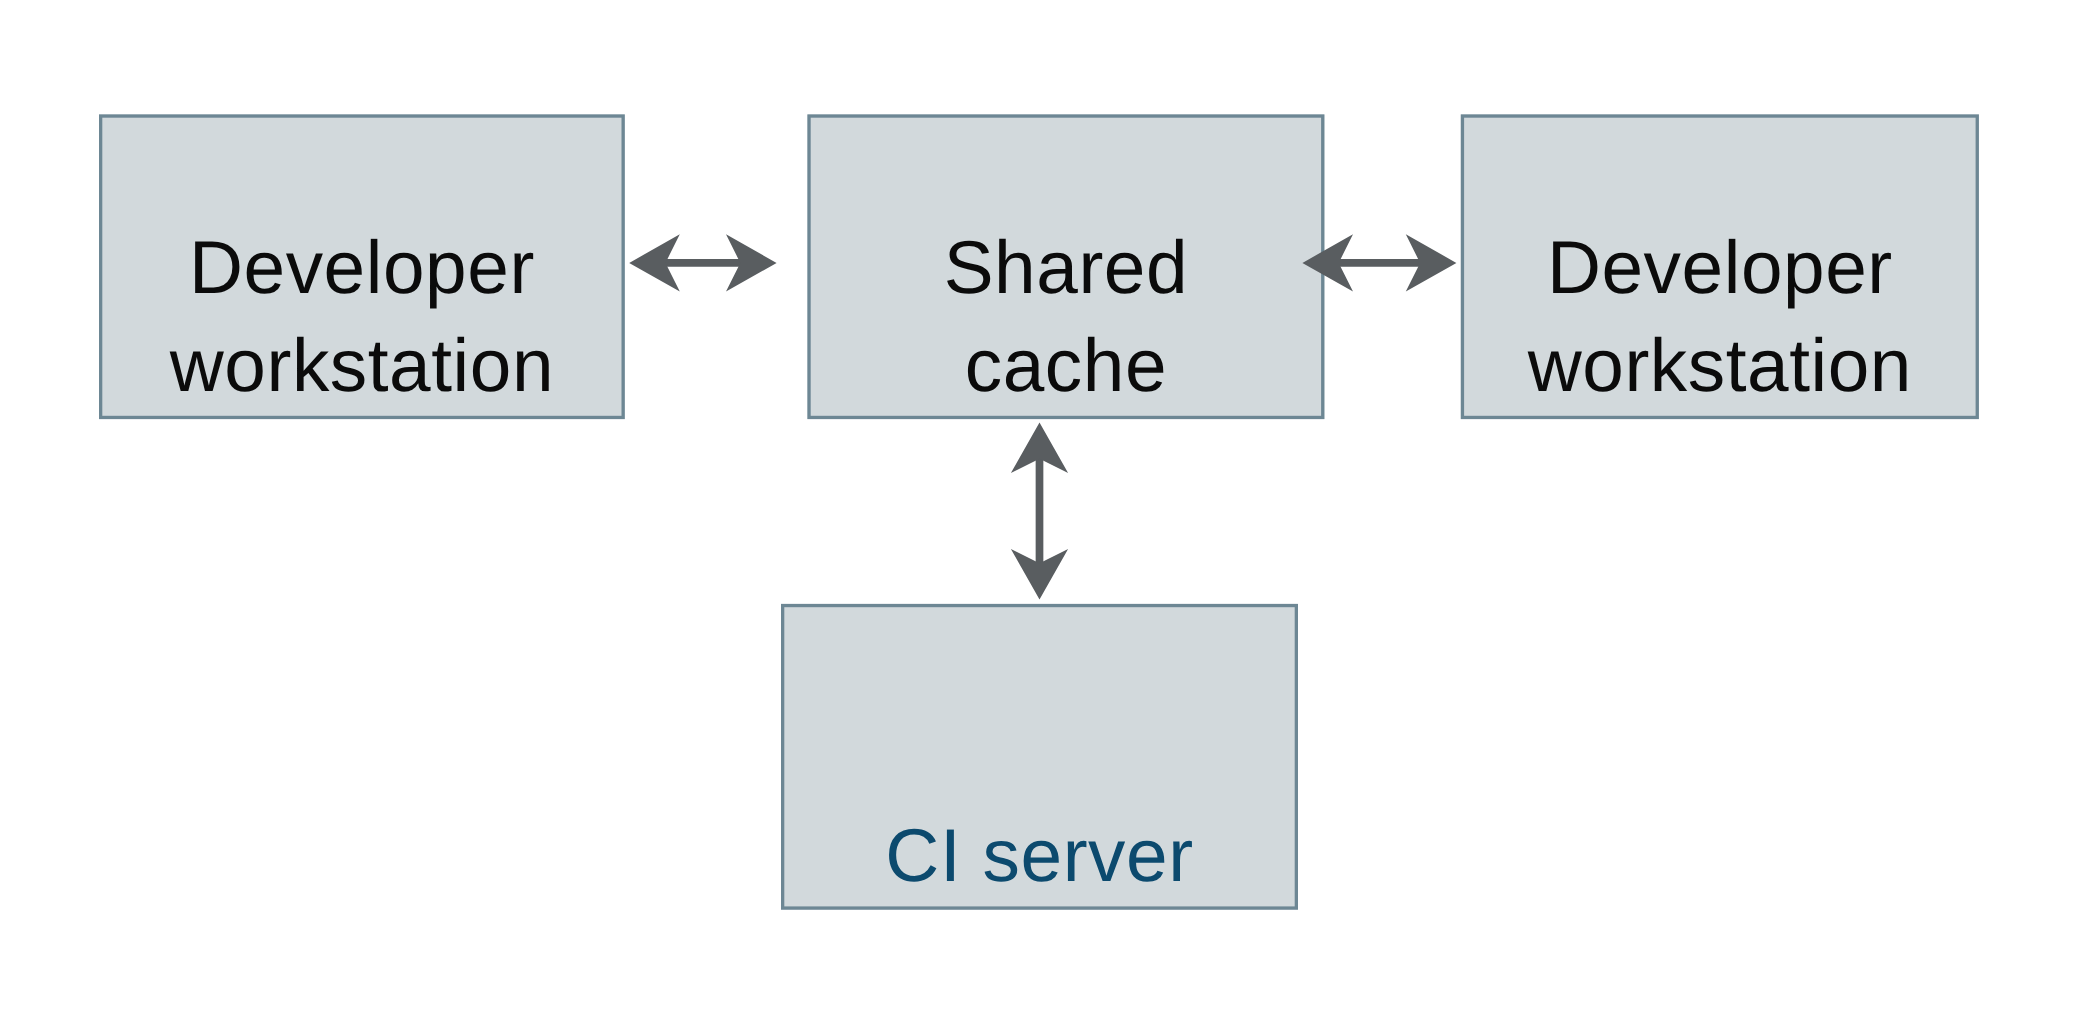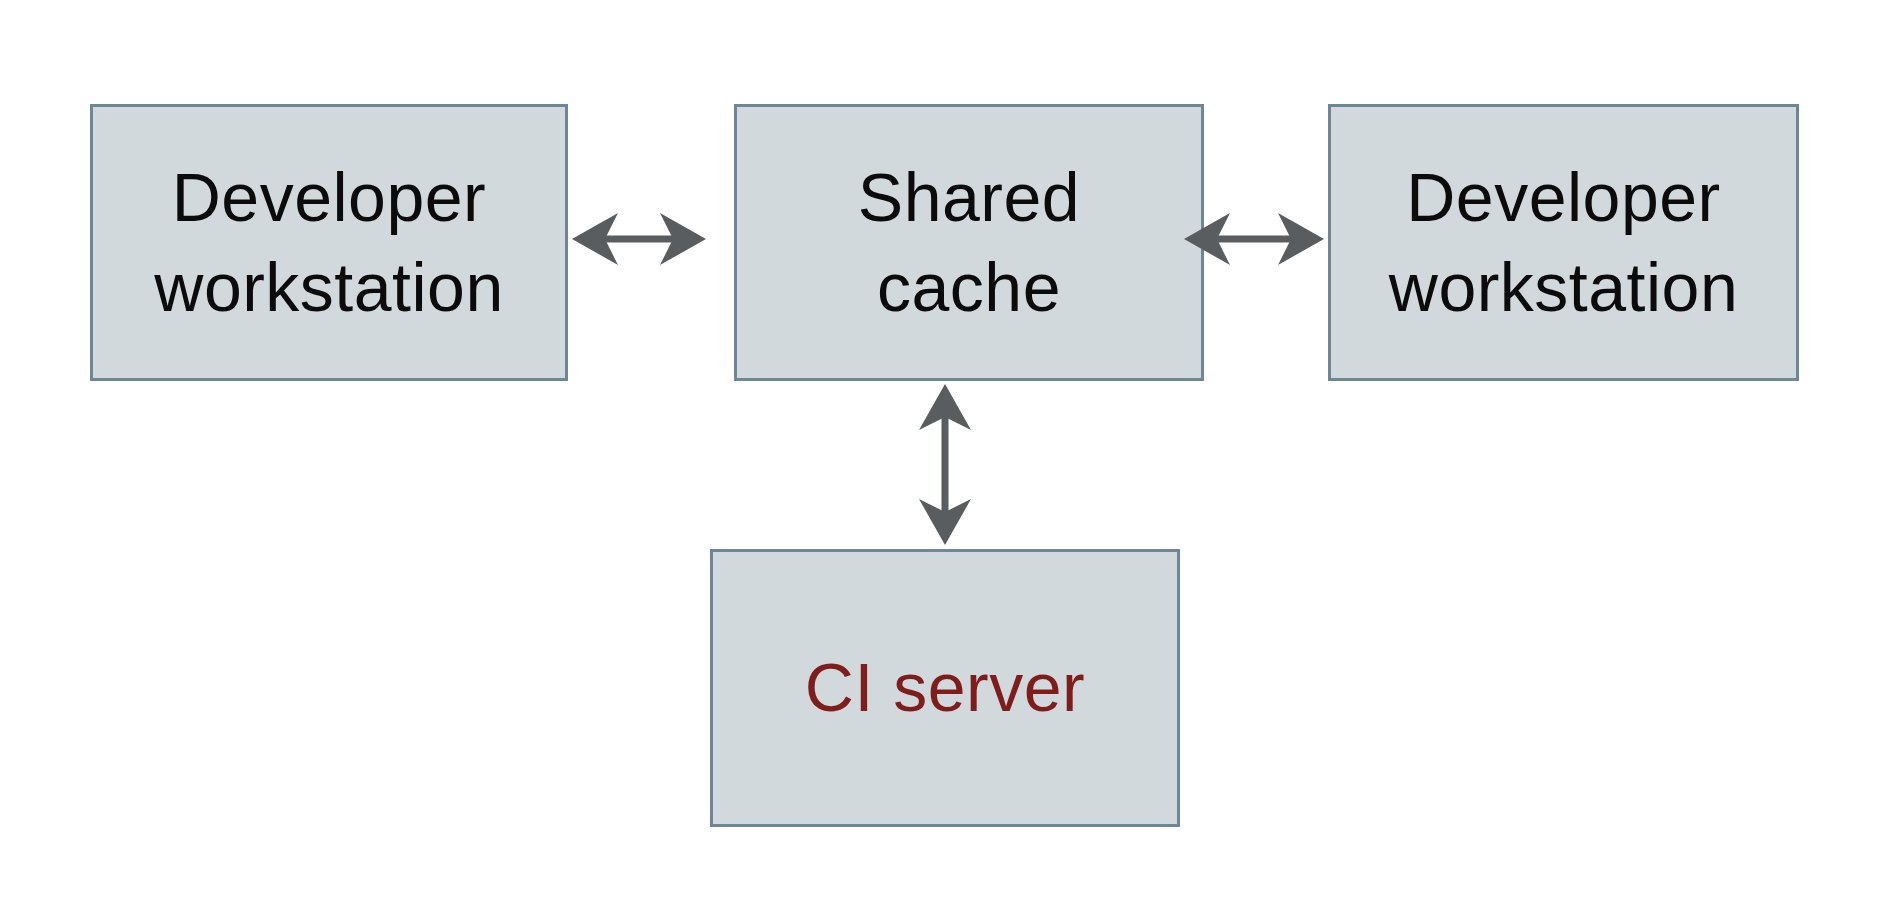--- a/index.html
+++ b/index.html
@@ -14,21 +14,21 @@
     background: #ffffff;
     font-family: "Liberation Sans", "DejaVu Sans", sans-serif;
     overflow: hidden;
   }
   .node {
     position: absolute;
     background: #d2d9dc;
     border: 3px solid #6d8794;
     box-sizing: border-box;
     display: flex;
-    align-items: center;
+    align-items: flex-end;
     justify-content: center;
     text-align: center;
     color: #0b0b0b;
     font-size: 68px;
     line-height: 1.32;
     white-space: pre-line;
     letter-spacing: 0.5px;
   }
   .node-dev-left   { left: 90px;   top: 104px; width: 478px; height: 277px; }
   .node-cache      { left: 734px;  top: 104px; width: 470px; height: 277px; }
@@ -57,21 +57,21 @@
   <div class="node node-cache" style="background: rgb(210, 217, 220); border-color: rgb(109, 135, 148); color: rgb(11, 11, 11);">
     <span>Shared
 cache</span>
   </div>
 
   <div class="node node-dev-right" style="background: rgb(210, 217, 220); border-color: rgb(109, 135, 148); color: rgb(11, 11, 11);">
     <span>Developer
 workstation</span>
   </div>
 
-  <div class="node node-ci" style="background: rgb(210, 217, 220); border-color: rgb(109, 135, 148); color: #7f1d1d;">
+  <div class="node node-ci" style="background: rgb(210, 217, 220); border-color: rgb(109, 135, 148); color: #0c4a6e;">
     <span>CI server</span>
   </div>
 
   <svg class="arrow-layer" viewBox="0 0 1900 922" xmlns="http://www.w3.org/2000/svg">
 
     <g>
       <line class="arrow-shaft" x1="602" y1="239" x2="676" y2="239" style="stroke: rgb(89, 93, 96);"></line>
       <polygon class="arrow-head" points="572,239 618,213 605,239 618,265" style="fill: rgb(89, 93, 96);"></polygon>
       <polygon class="arrow-head" points="706,239 660,213 673,239 660,265" style="fill: rgb(89, 93, 96);"></polygon>
     </g>

